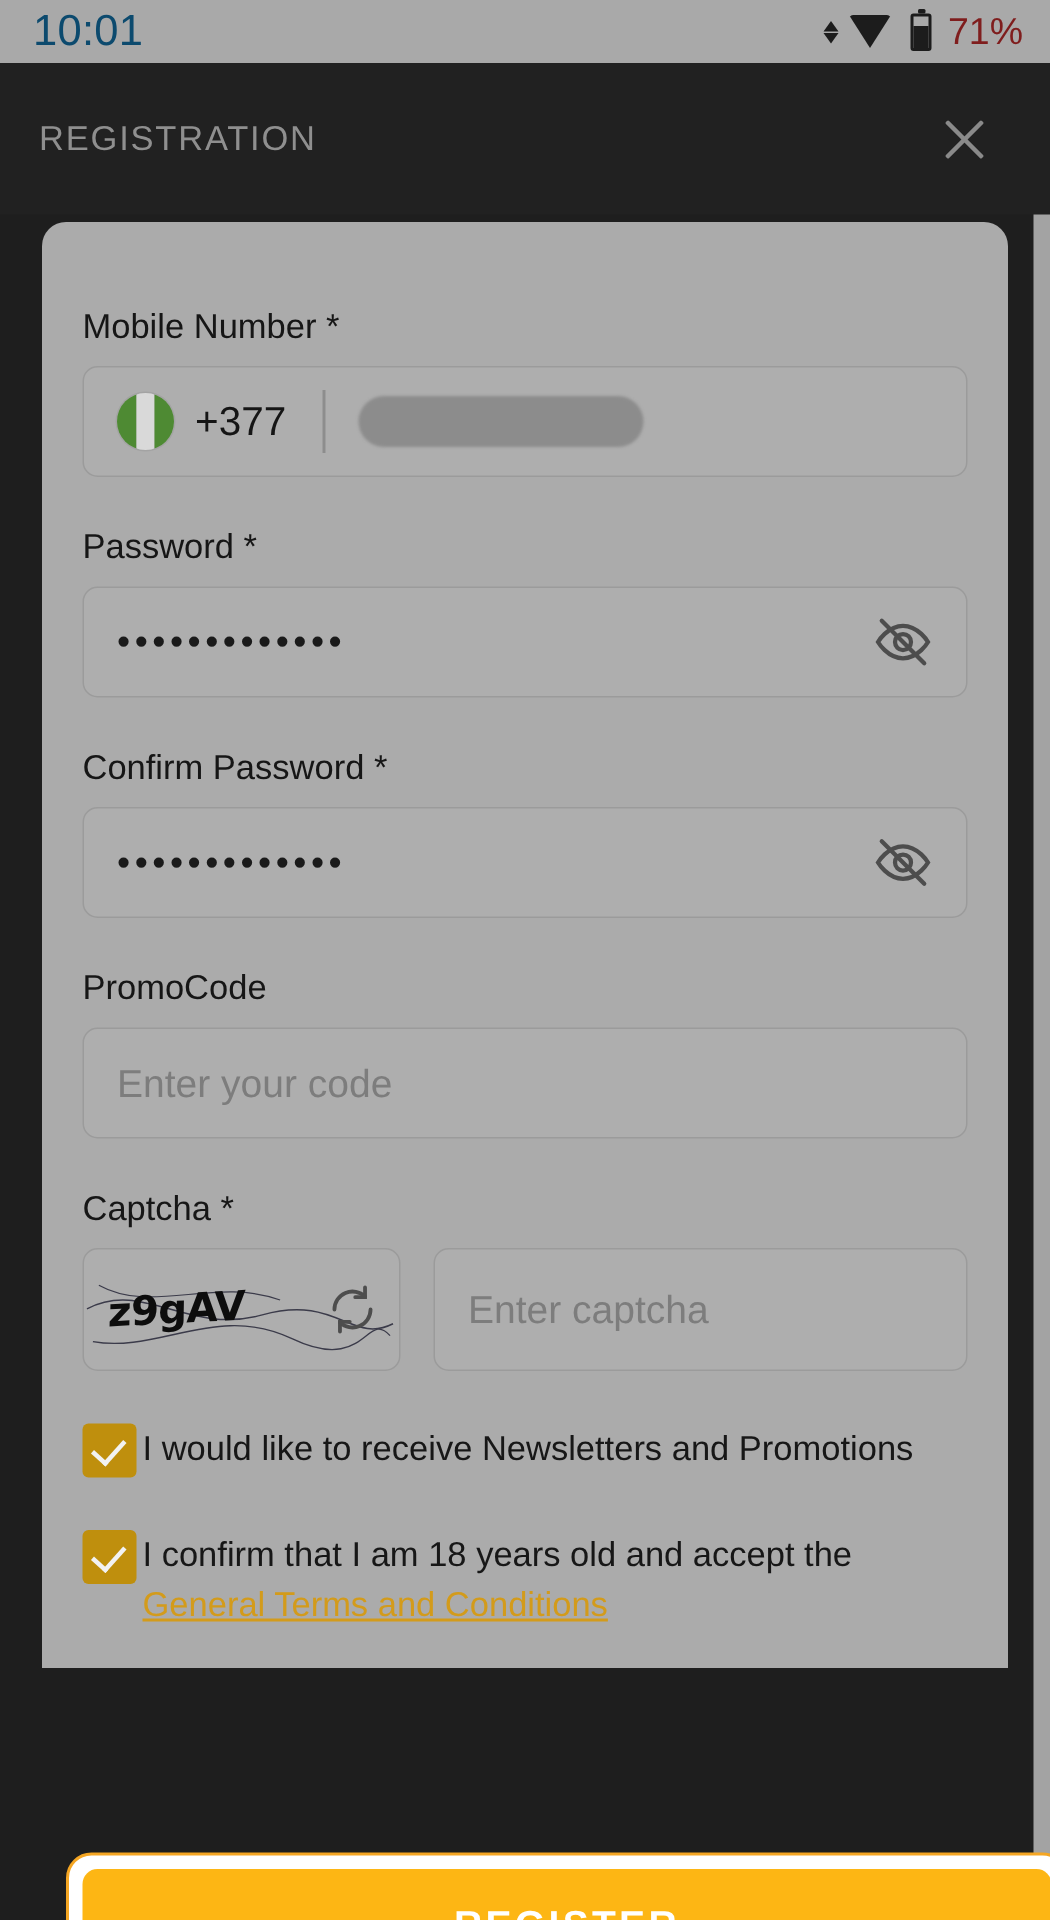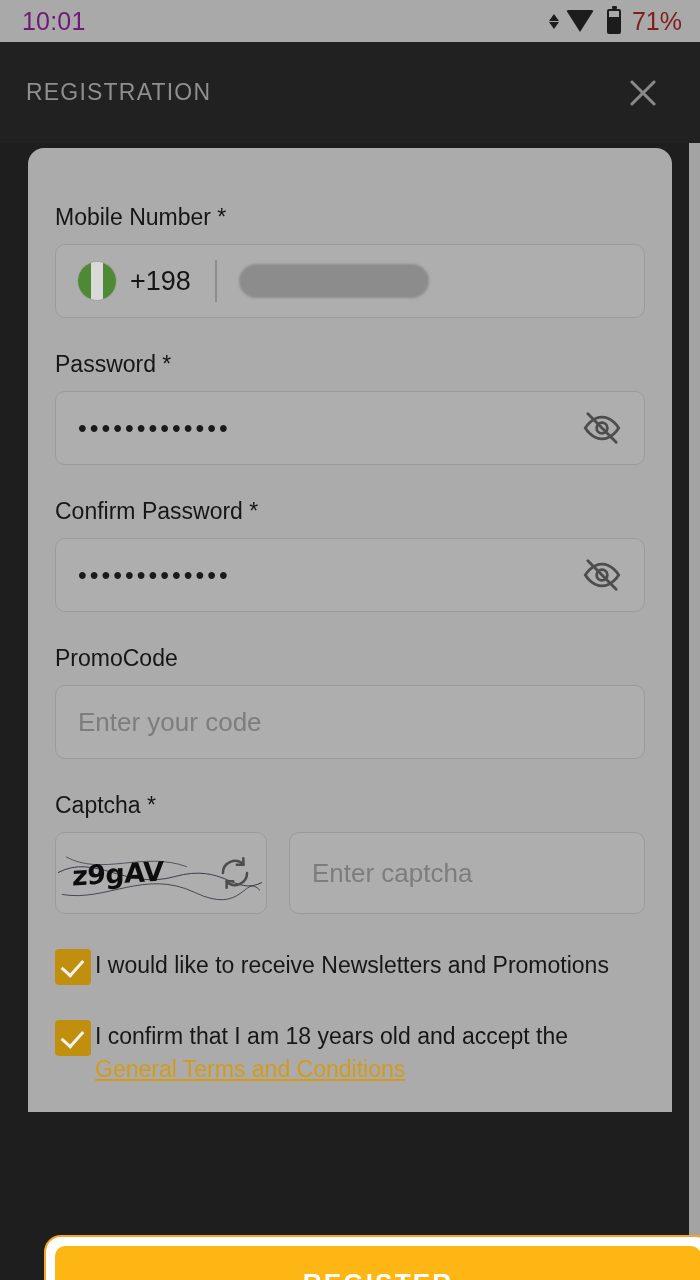--- a/index.html
+++ b/index.html
@@ -22,22 +22,22 @@
     top: 0; left: 0;
     width: 700px;
     height: 42px;
     background: #a9a9a9;
     display: flex;
     align-items: center;
     justify-content: space-between;
     padding: 0 18px 0 22px;
   }
   .status-time {
-    font-size: 25px;
-    color: #701a75;
+    font-size: 29px;
+    color: #0c4a6e;
     letter-spacing: 0.2px;
   }
   .status-right {
     display: flex;
     align-items: center;
     gap: 9px;
   }
   .data-arrows {
     display: flex;
     flex-direction: column;
@@ -341,21 +341,21 @@
 
 <div class="card">
 
   <div class="field-label">Mobile Number *</div>
   <div class="input-box">
     <span class="flag-circle">
       <span class="flag-g"></span>
         <span class="flag-w"></span>
         <span class="flag-g"></span>
     </span>
-    <span class="dial-code">+198</span>
+    <span class="dial-code">+377</span>
     <span class="divider-v"></span>
     <span class="redacted-pill"></span>
   </div>
 
   <div class="field-label spaced">Password *</div>
   <div class="input-box">
     <span class="pwd-dots">•••••••••••••</span>
     <span class="eye-off">
       <svg viewBox="0 0 24 24" fill="none" stroke="#4d4d4d" stroke-width="1.7" stroke-linecap="round">
         <path d="M2 12s3.8-6.5 10-6.5S22 12 22 12s-3.8 6.5-10 6.5S2 12 2 12z"></path>

